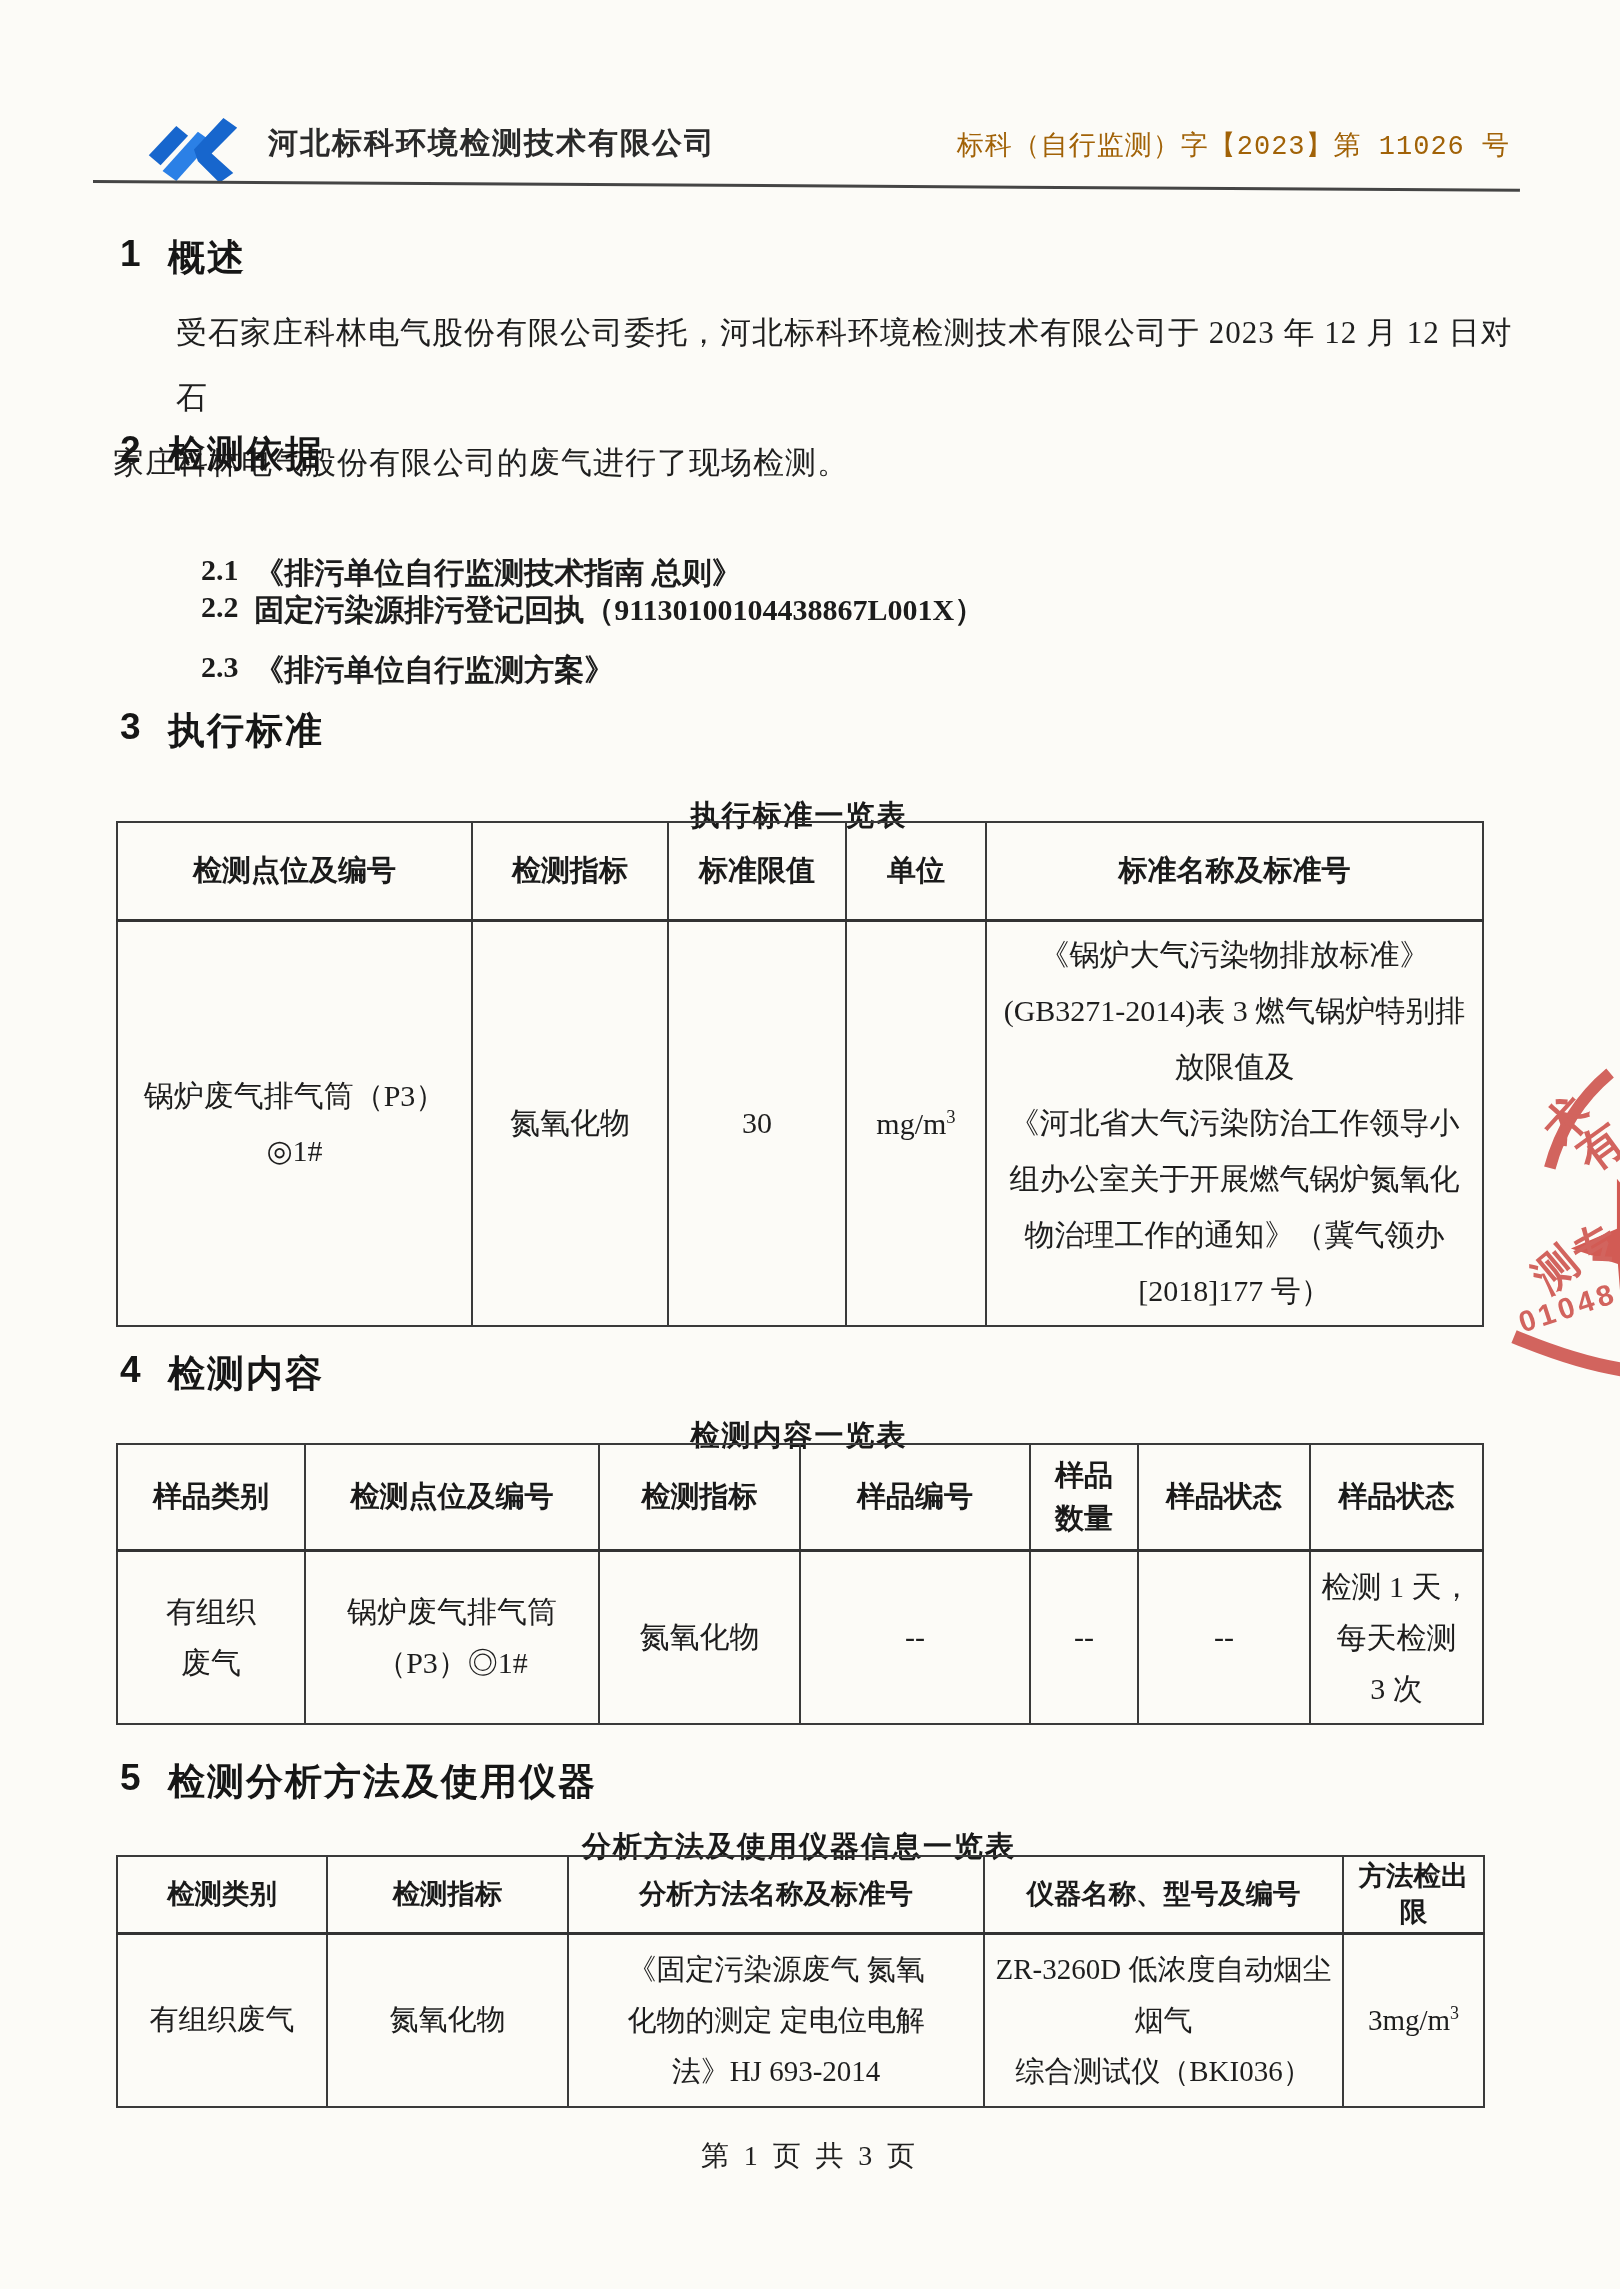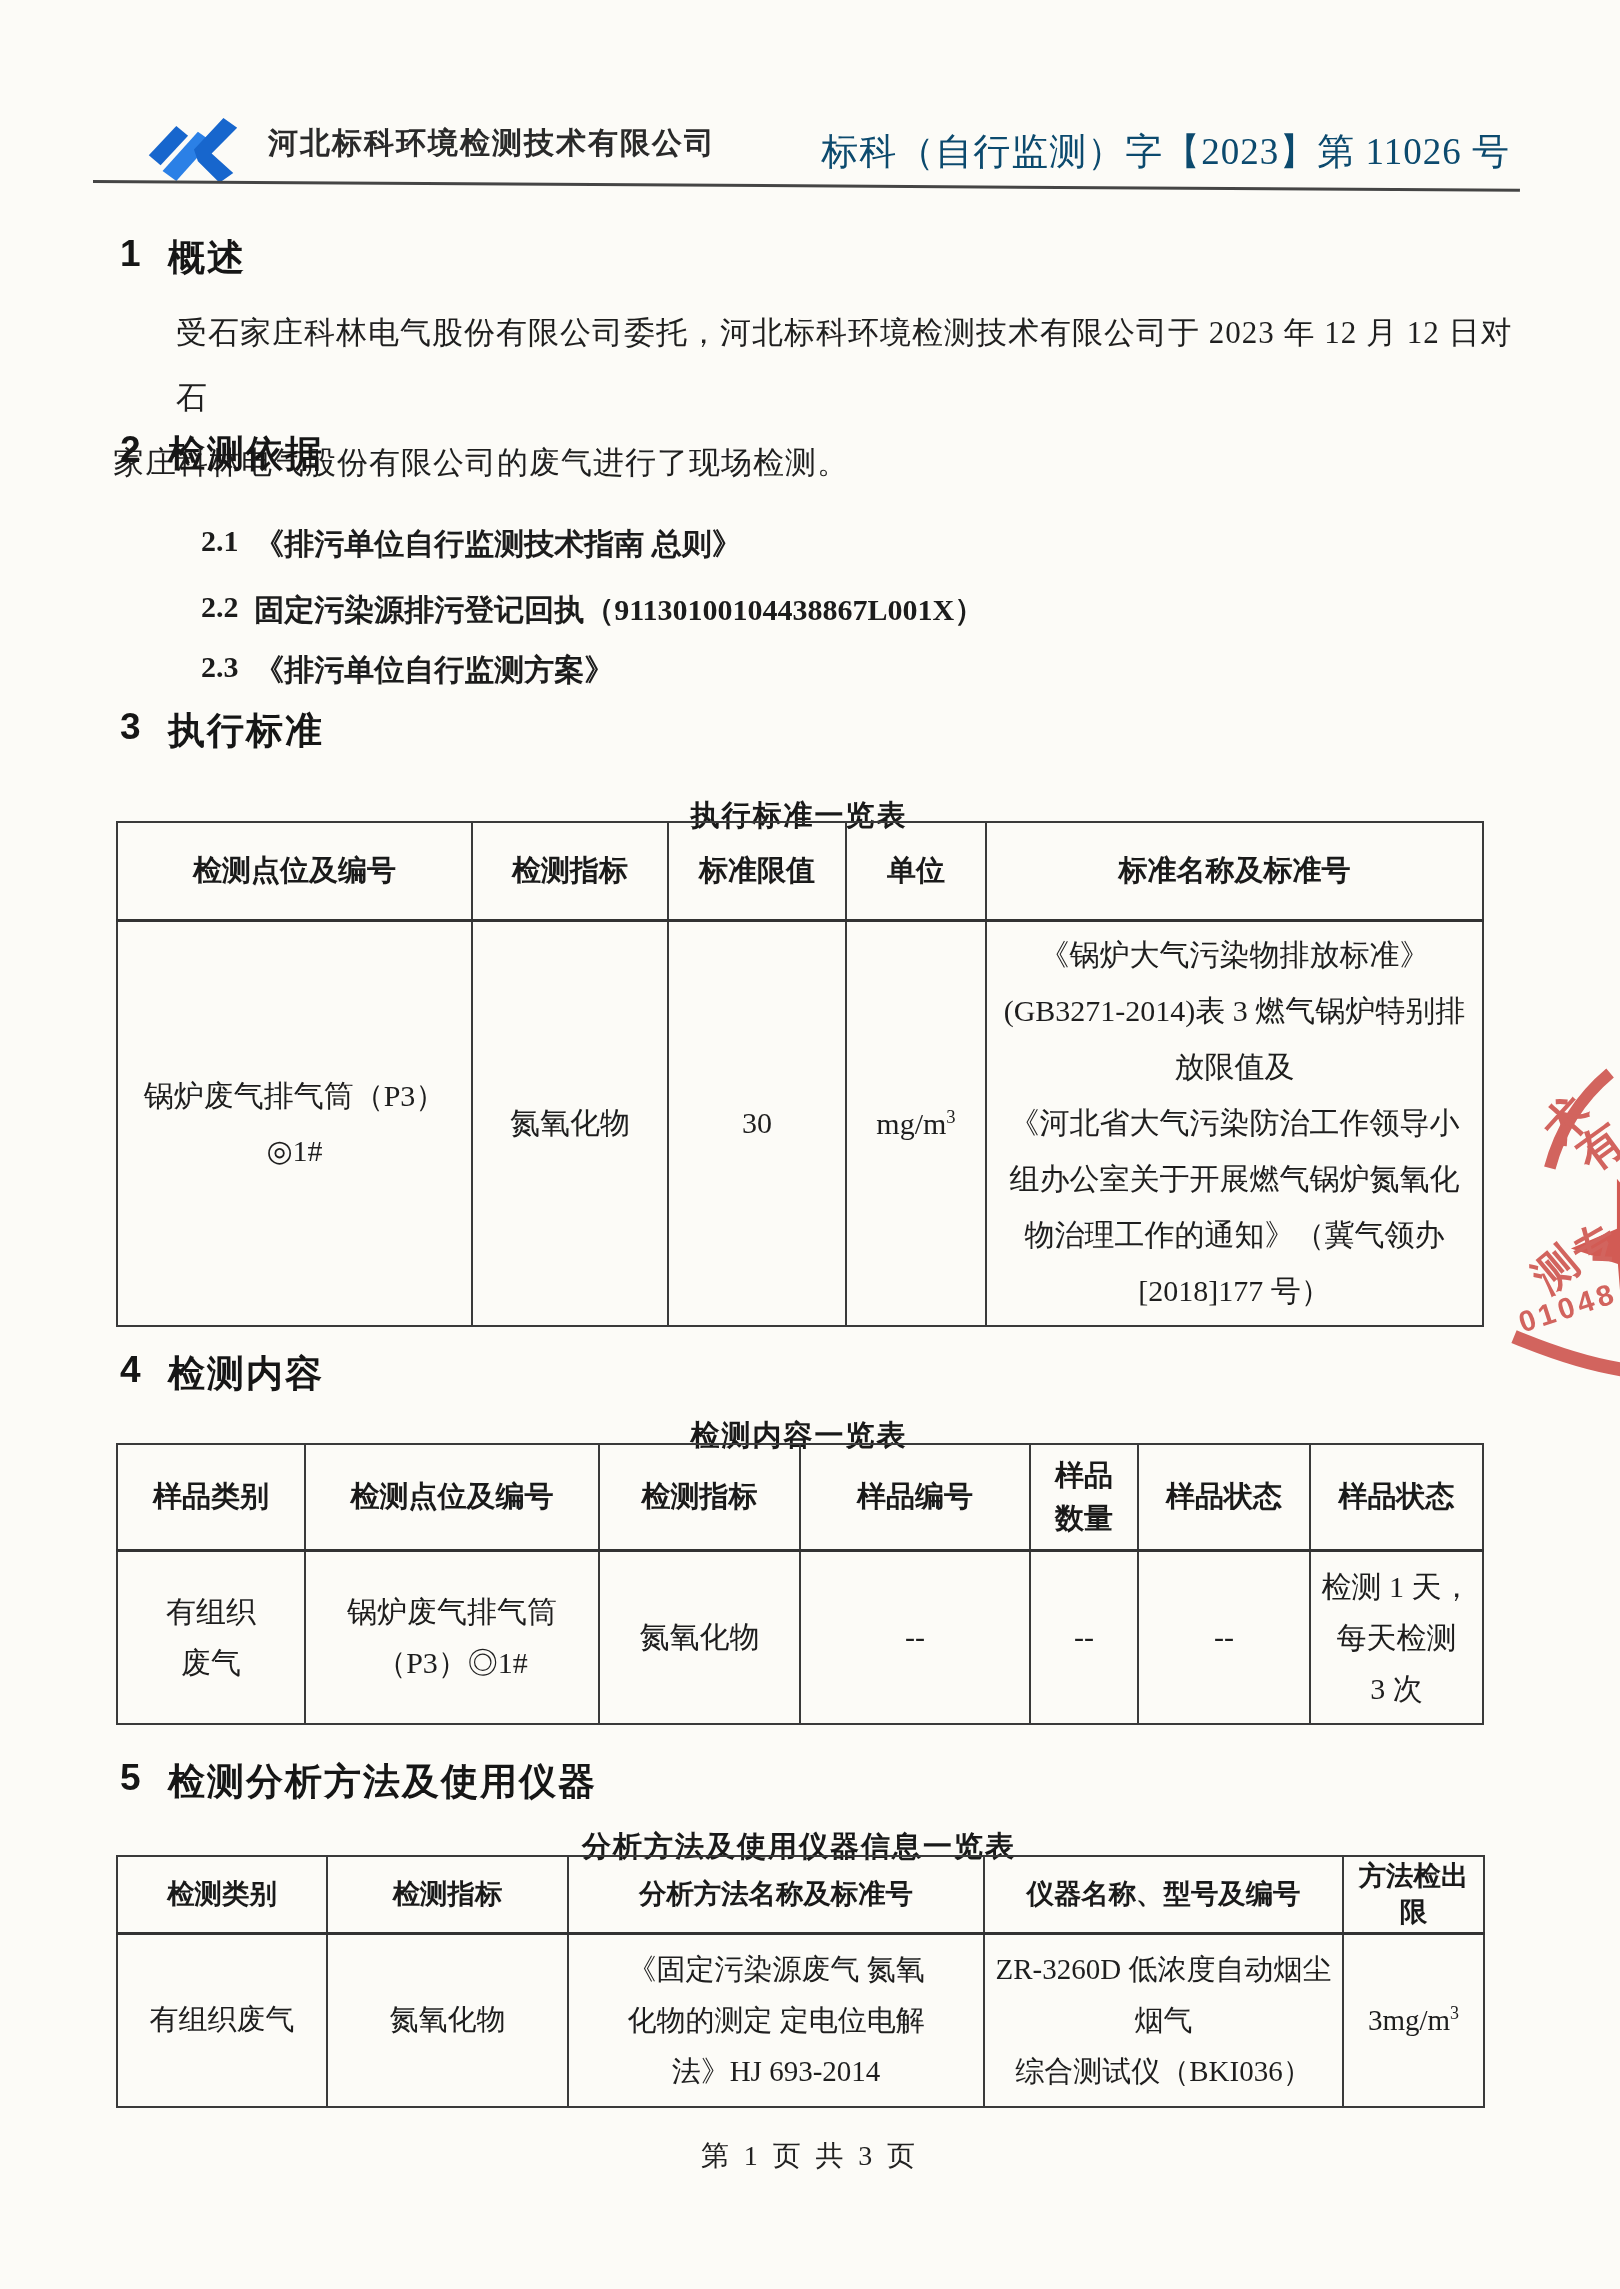--- a/index.html
+++ b/index.html
@@ -3,21 +3,21 @@
 <meta charset="utf-8">
 <style>
   html,body{margin:0;padding:0;background:#888;}
   .page{position:relative;width:1620px;height:2290px;margin:0 auto;background:#fcfbf7;
         overflow:hidden;font-family:"Liberation Serif",serif;color:#1d1d1d;}
 
   
   .logo{position:absolute;left:137px;top:110px;width:110px;height:73px;}
   .company{position:absolute;left:268px;top:123px;font-family:"Liberation Sans",sans-serif;
            font-weight:700;font-size:30px;letter-spacing:2px;color:#2a2a2a;}
-  .report-no{position:absolute;right:110px;top:127px;font-size:37px;letter-spacing:1px;color:#0c4a6e;}
+  .report-no{position:absolute;right:110px;top:127px;font-size:27px;letter-spacing:1px;color:#a16207;font-family:Liberation Mono, monospace;}
   .rule{position:absolute;left:93px;top:180px;width:1427px;height:2.9px;background:#454545;
         transform:rotate(0.35deg);transform-origin:left center;}
 
   
   .sec-h{position:absolute;left:120px;display:flex;gap:25.5px;font-family:"Liberation Sans",sans-serif;
          font-weight:700;font-size:37px;letter-spacing:2px;color:#161616;}
 
   
   .para{position:absolute;left:113px;top:300px;width:1402px;font-size:31px;line-height:65px;
         letter-spacing:1px;color:#1f1f1f;}
@@ -75,21 +75,21 @@
   </div>
   <div class="para">
     <div class="indent">受石家庄科林电气股份有限公司委托，河北标科环境检测技术有限公司于 2023 年 12 月 12 日对石</div>
     <div>家庄科林电气股份有限公司的废气进行了现场检测。</div>
   </div>
 
   <div class="sec-h" style="top:429px;">
     <span>2</span>
     <span>检测依据</span>
   </div>
-  <div class="item" style="top:524px;justify-content:center;">
+  <div class="item" style="top:553px;justify-content:center;">
     <span>2.1</span>
     <span>《排污单位自行监测技术指南  总则》</span>
   </div>
   <div class="item" style="top:590px;">
     <span>2.2</span>
     <span>固定污染源排污登记回执（91130100104438867L001X）</span>
   </div>
   <div class="item" style="top:650px;">
     <span>2.3</span>
     <span>《排污单位自行监测方案》</span>

